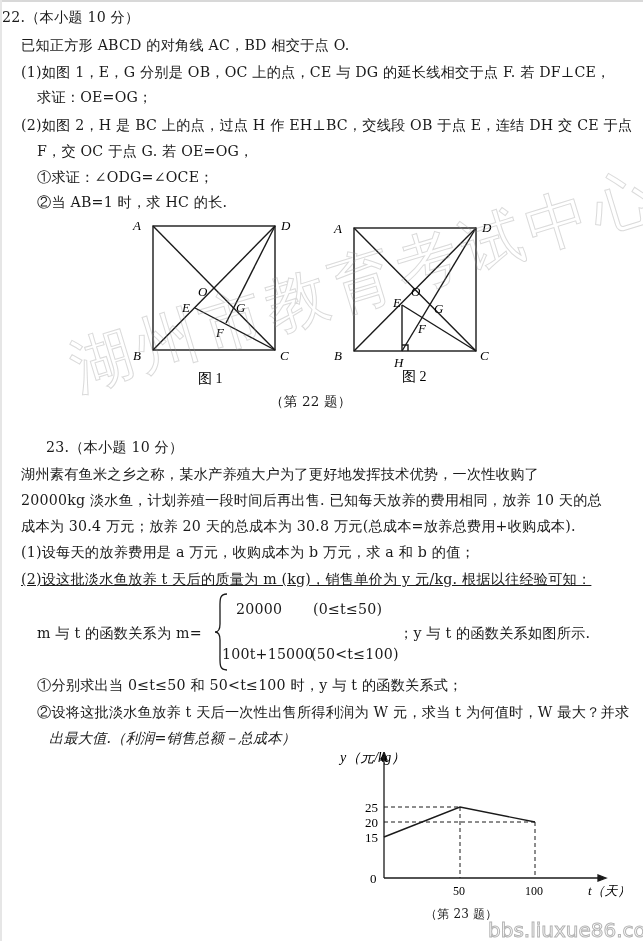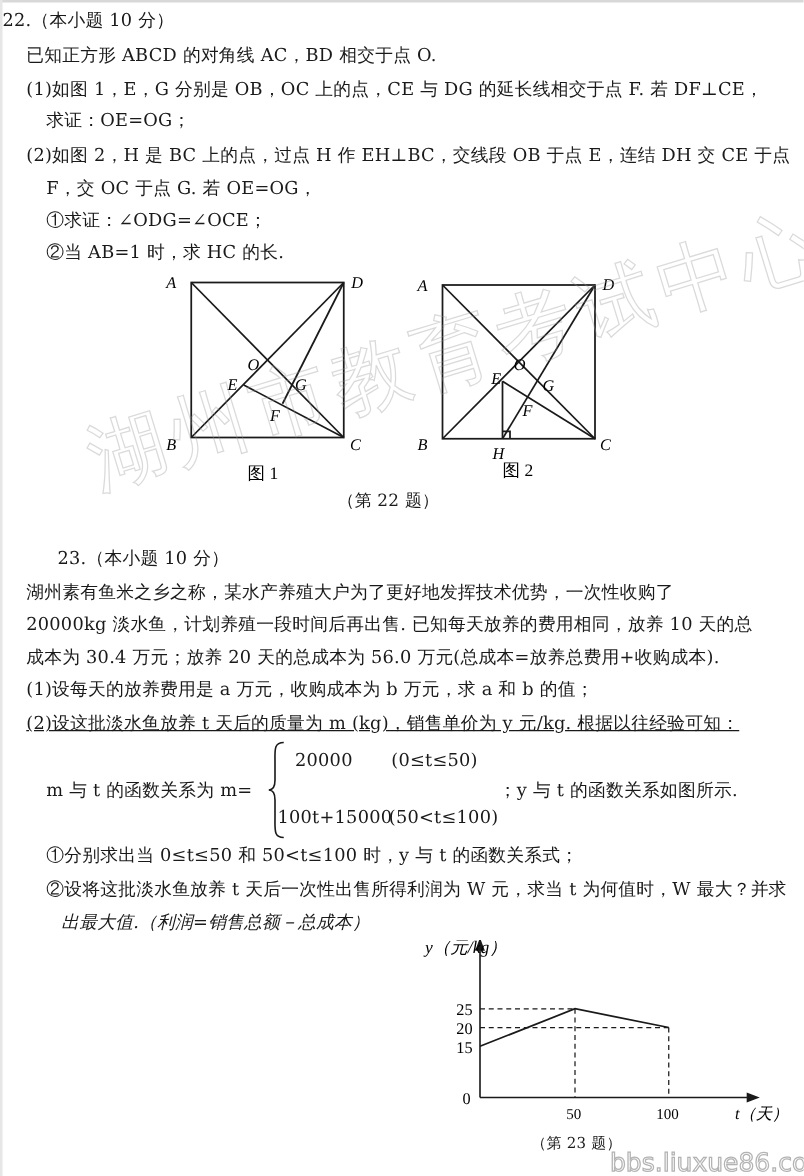--- a/index.html
+++ b/index.html
@@ -77,21 +77,21 @@
     <text x="72" y="166" font-size="14" font-family="DejaVu Serif, serif">图 2</text>
   </svg>
 
   <div class="line" style="left:270px; top:392px; font-size:13.5px;">（第 22 题）</div>
 </div>
 
 <div>
   <div class="line" style="left:2px; top:438px;padding-left:44px;">23.（本小题 10 分）</div>
   <div class="line" style="left:21px; top:465px;">湖州素有鱼米之乡之称，某水产养殖大户为了更好地发挥技术优势，一次性收购了</div>
   <div class="line" style="left:21px; top:491px;">20000kg 淡水鱼，计划养殖一段时间后再出售. 已知每天放养的费用相同，放养 10 天的总</div>
-  <div class="line" style="left:21px; top:517px;">成本为 30.4 万元；放养 20 天的总成本为 56.0 万元(总成本=放养总费用+收购成本).</div>
+  <div class="line" style="left:21px; top:517px;">成本为 30.4 万元；放养 20 天的总成本为 30.8 万元(总成本=放养总费用+收购成本).</div>
   <div class="line" style="left:21px; top:543px;">(1)设每天的放养费用是 a 万元，收购成本为 b 万元，求 a 和 b 的值；</div>
   <div class="line" style="left:21px; top:570px;text-decoration:underline;">(2)设这批淡水鱼放养 t 天后的质量为 m (kg)，销售单价为 y 元/kg. 根据以往经验可知：</div>
 
   <div>
     <div class="line" style="left:37px; top:624px;">m 与 t 的函数关系为 m=</div>
     <svg style="position:absolute; left:213px; top:592px;" width="16" height="80" viewBox="0 0 16 80">
       <path d="M14 2 C6 2 7 8 7 18 L7 32 C7 38 5 40 2 40 C5 40 7 42 7 48 L7 62 C7 72 6 78 14 78" stroke="#1a1a1a" stroke-width="1.3" fill="none"></path>
     </svg>
     <div class="line" style="left:236px; top:600px;">20000</div>
     <div class="line" style="left:313px; top:600px;">(0≤t≤50)</div>

